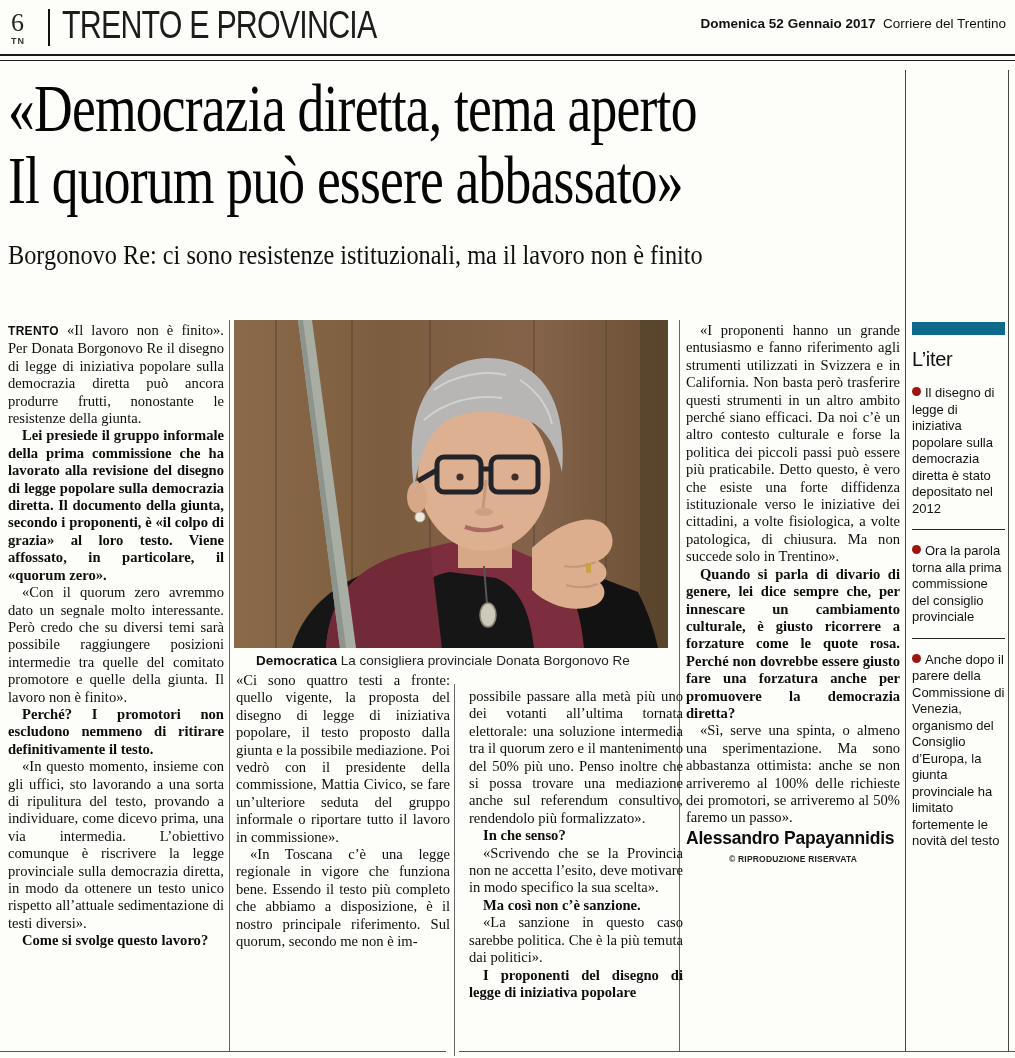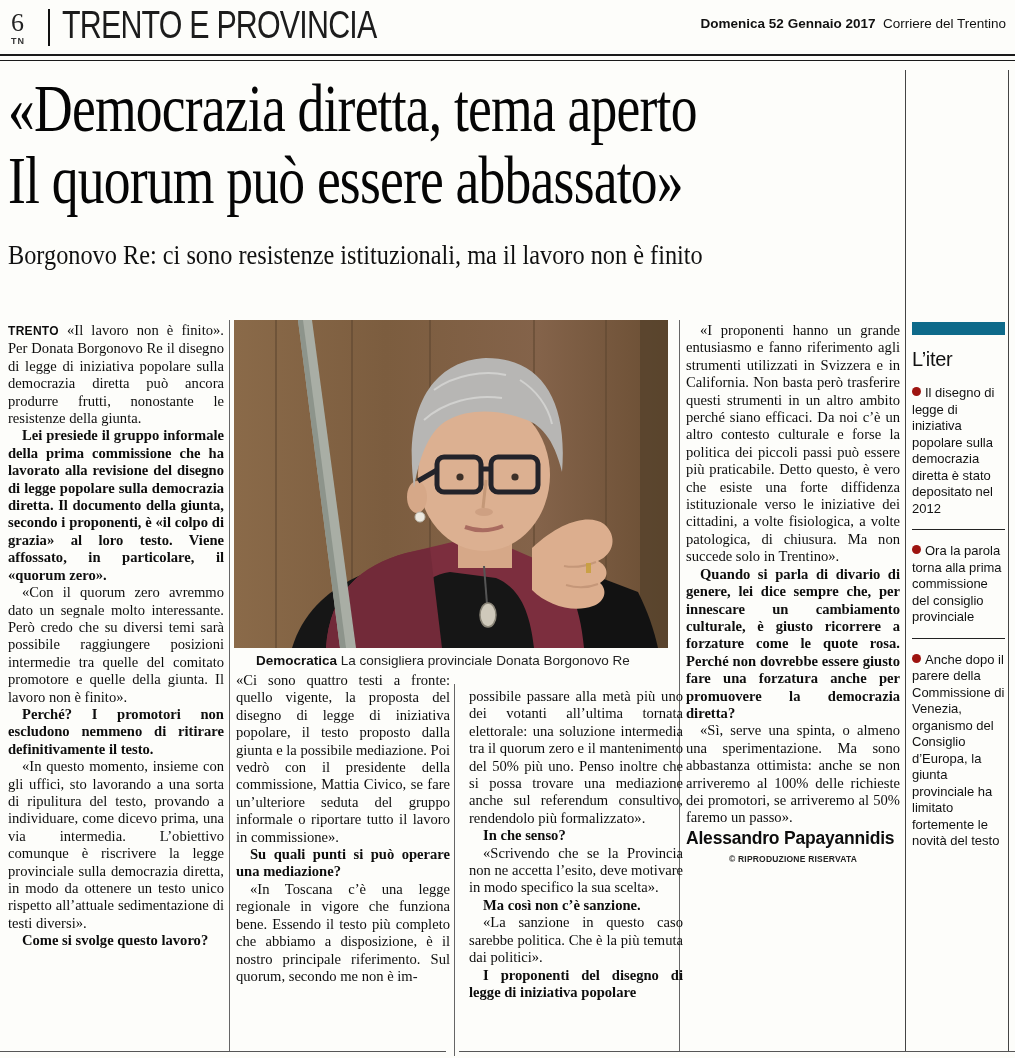--- a/index.html
+++ b/index.html
@@ -169,21 +169,20 @@
   <div class="col" id="col1">
       <p class="noindent"><span class="kicker">TRENTO </span>«Il lavoro non è finito». Per Donata Borgonovo Re il disegno di legge di iniziativa popolare sulla democrazia diretta può ancora produrre frutti, nonostante le resistenze della giunta.</p>
       <p class="q">Lei presiede il gruppo informale della prima commissione che ha lavorato alla revisione del disegno di legge popolare sulla democrazia diretta. Il documento della giunta, secondo i proponenti, è «il colpo di grazia» al loro testo. Viene affossato, in particolare, il «quorum zero».</p>
       <p>«Con il quorum zero avremmo dato un segnale molto interessante. Però credo che su diversi temi sarà possibile raggiungere posizioni intermedie tra quelle del comitato promotore e quelle della giunta. Il lavoro non è finito».</p>
       <p class="q">Perché? I promotori non escludono nemmeno di ritirare definitivamente il testo.</p>
       <p>«In questo momento, insieme con gli uffici, sto lavorando a una sorta di ripulitura del testo, provando a individuare, come dicevo prima, una via intermedia. L’obiettivo comunque è riscrivere la legge provinciale sulla democrazia diretta, in modo da ottenere un testo unico rispetto all’attuale sedimentazione di testi diversi».</p>
       <p class="q">Come si svolge questo lavoro?</p>
     </div>
   <div class="col" id="col2">
       <p class="noindent">«Ci sono quattro testi a fronte: quello vigente, la proposta del disegno di legge di iniziativa popolare, il testo proposto dalla giunta e la possibile mediazione. Poi vedrò con il presidente della commissione, Mattia Civico, se fare un’ulteriore seduta del gruppo informale o riportare tutto il lavoro in commissione».</p>
-      <p class="q">Su quali punti si può operare una mediazione?</p>
       <p>«In Toscana c’è una legge regionale in vigore che funziona bene. Essendo il testo più completo che abbiamo a disposizione, è il nostro principale riferimento. Sul quorum, secondo me non è im-</p>
     </div>
   <div class="col" id="col3">
       <p class="noindent">possibile passare alla metà più uno dei votanti all’ultima tornata elettorale: una soluzione intermedia tra il quorum zero e il mantenimento del 50% più uno. Penso inoltre che si possa trovare una mediazione anche sul referendum consultivo, rendendolo più formalizzato».</p>
       <p class="q">In che senso?</p>
       <p>«Scrivendo che se la Provincia non ne accetta l’esito, deve motivare in modo specifico la sua scelta».</p>
       <p class="q">Ma così non c’è sanzione.</p>
       <p>«La sanzione in questo caso sarebbe politica. Che è la più temuta dai politici».</p>
       <p class="q">I proponenti del disegno di legge di iniziativa popolare</p>
     </div>

